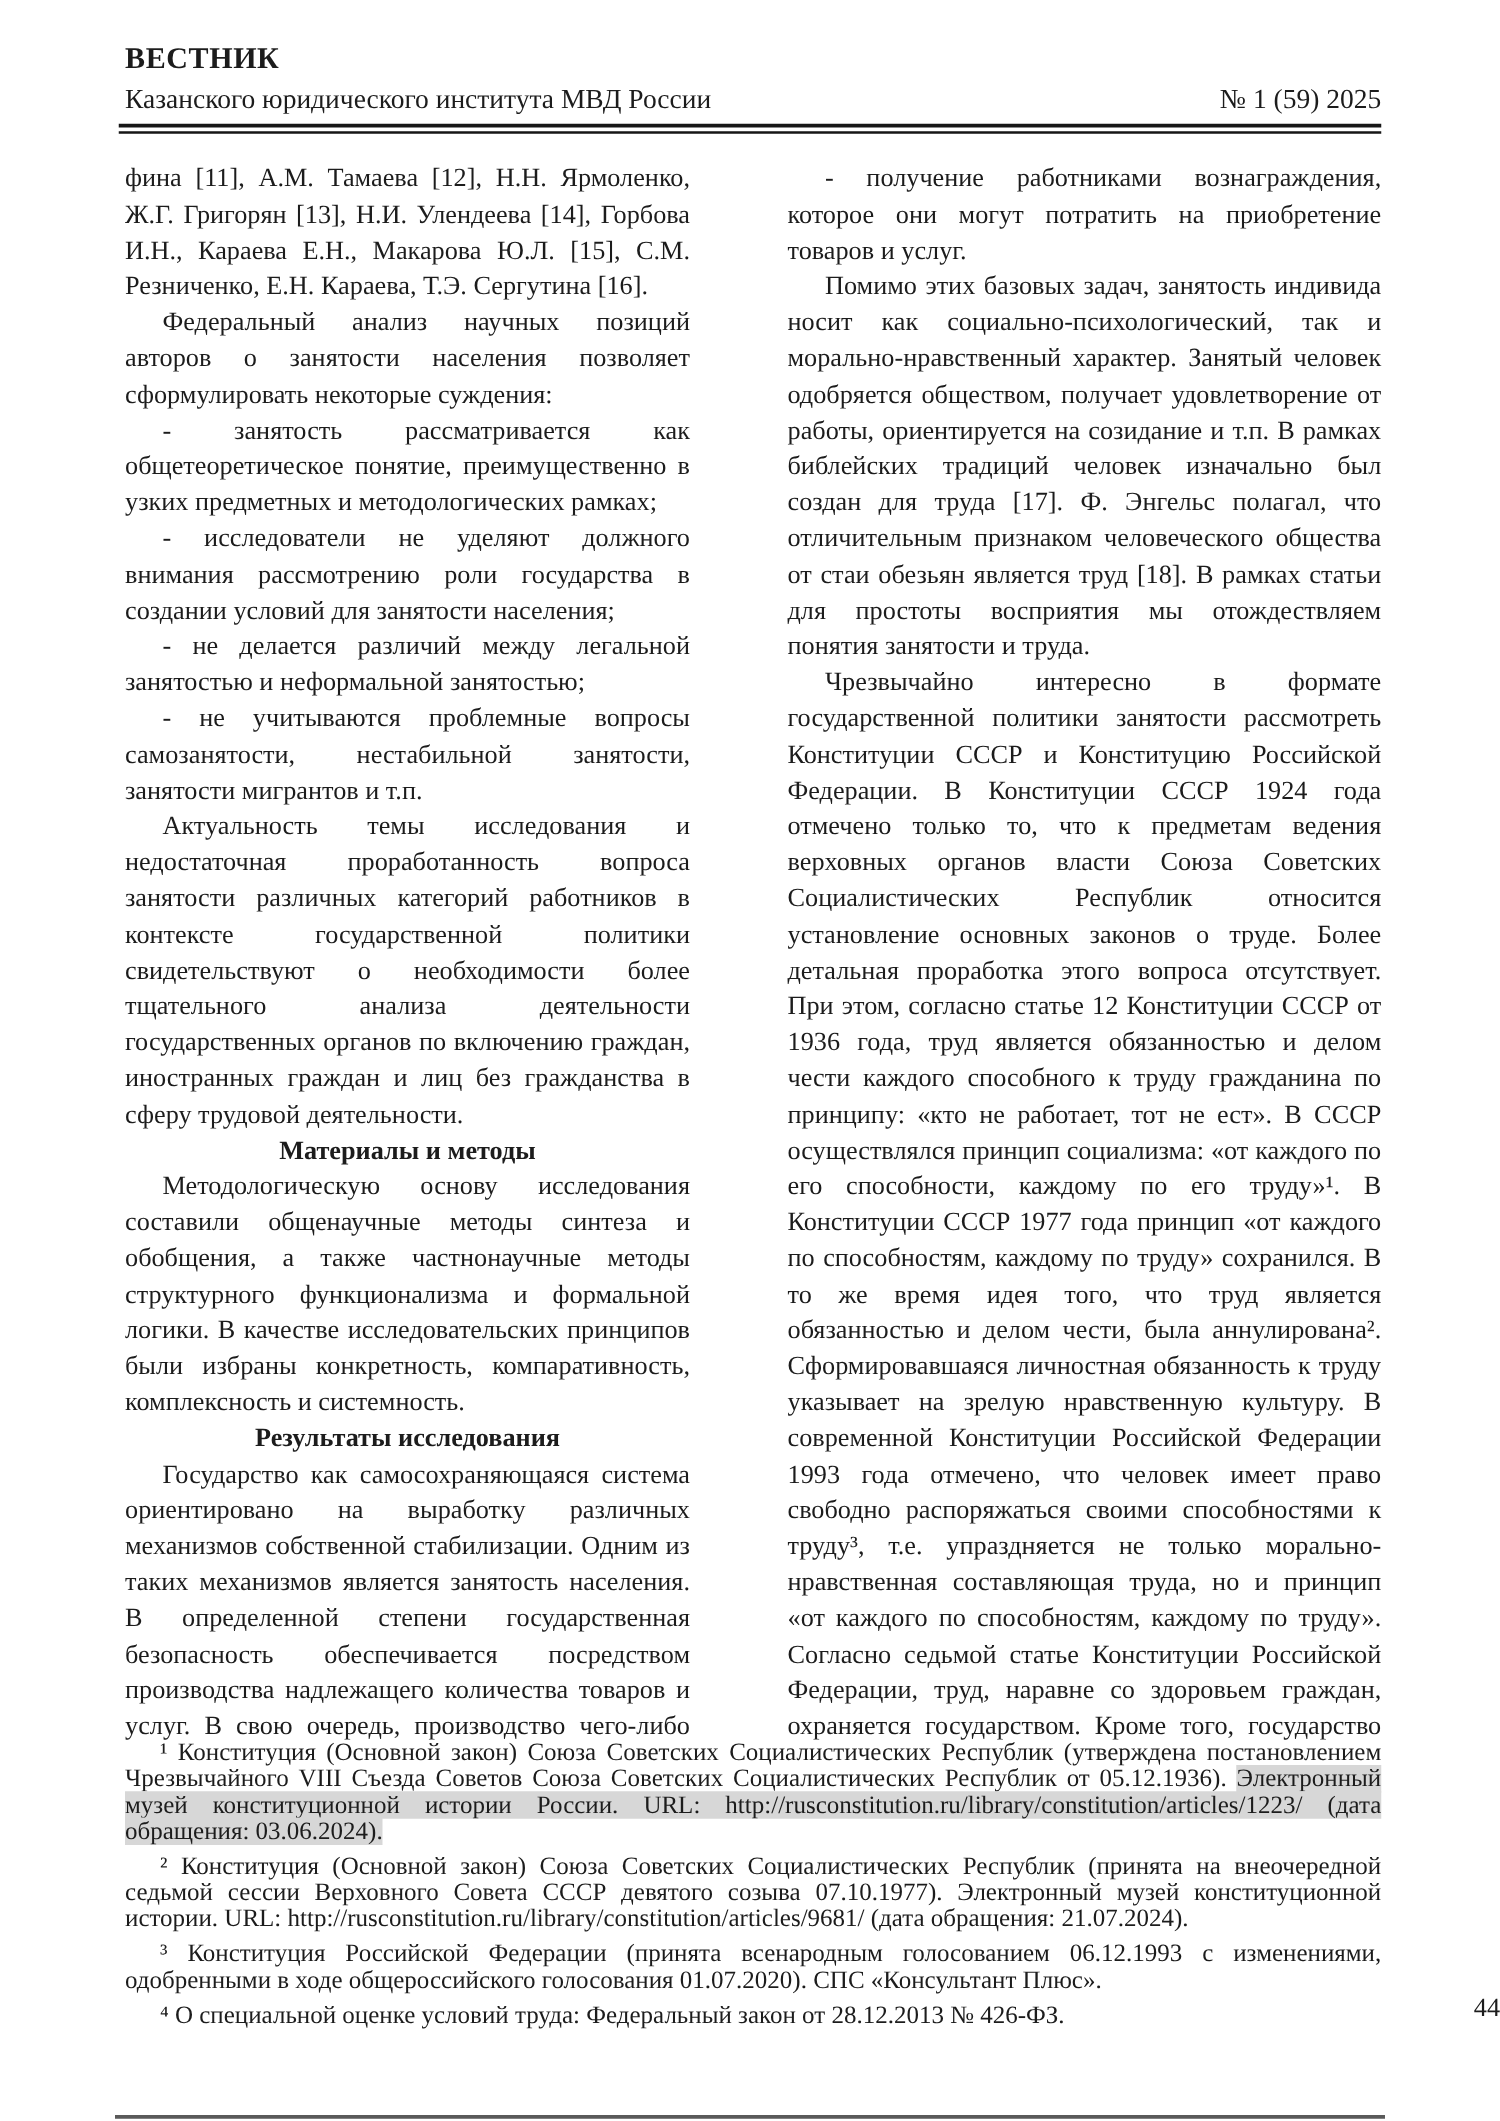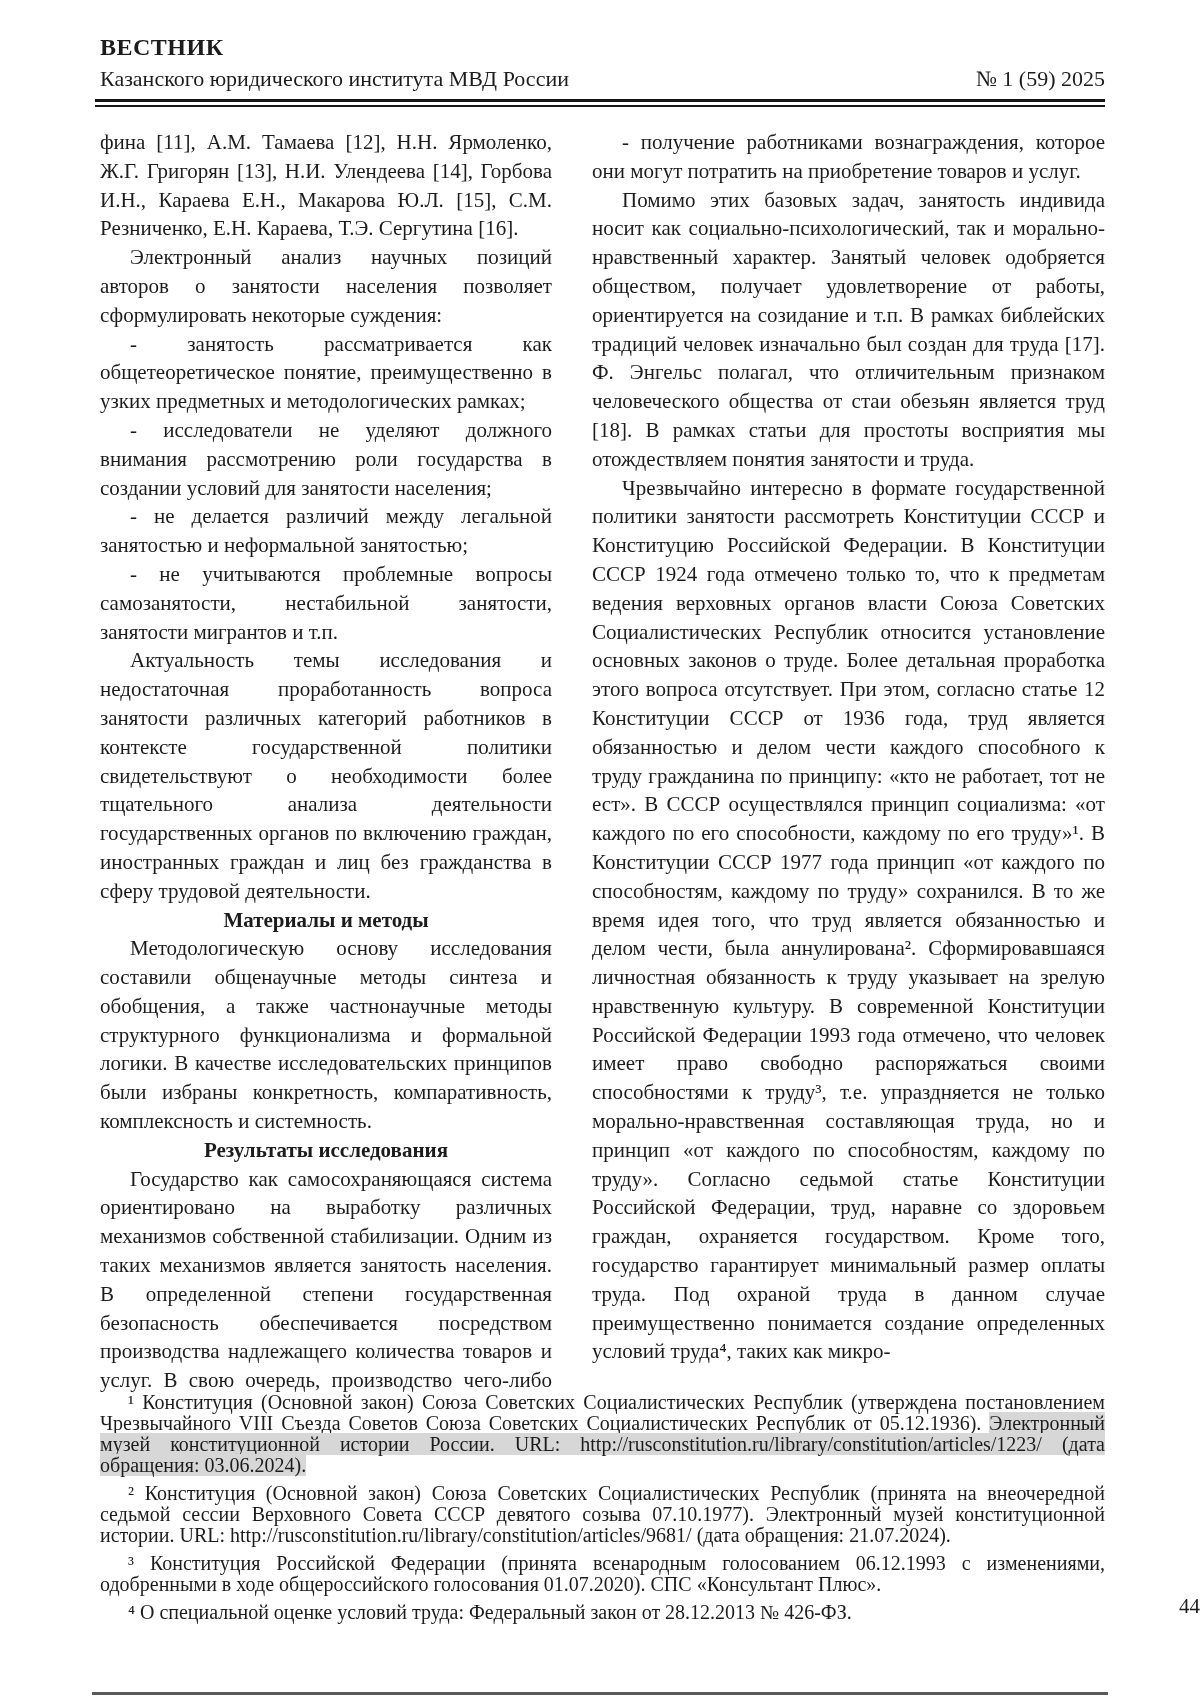--- a/index.html
+++ b/index.html
@@ -32,28 +32,28 @@
   }
   .double-rule {
     margin: 7px 95px 0 95px;
     height: 3px;
     border-top: 3px solid #161616;
     border-bottom: 2px solid #161616;
   }
   
   .columns {
     display: flex;
-    gap: 40px;
+    gap: 52px;
     padding: 21px 95px 0 100px;
     max-height: 1270px;
     overflow: hidden;
   }
   .col { text-align: justify; }
   .col-left { width: 452px; flex: 0 0 auto; }
-  .col-right { flex: 1 1 auto; }
+  .col-right { flex: 1 1 auto; margin-left: 26px; }
   p.para {
     margin: 0;
     font-size: 21px;
     line-height: 28.8px;
     text-indent: 30px;
     text-align: justify;
   }
   p.para.opening { text-indent: 0; }
   p.para.heading {
     text-indent: 0;
@@ -105,21 +105,21 @@
         <div class="m-subtitle">Казанского юридического института МВД России</div>
         <div class="m-issue">№ 1 (59) 2025</div>
       </div>
     </div>
     <div class="double-rule"></div>
   </header>
 
   <main class="columns">
     <section class="col col-left">
         <p class="para opening">фина [11], А.М. Тамаева [12], Н.Н. Ярмоленко, Ж.Г. Григорян [13], Н.И. Улендеева [14], Горбова И.Н., Караева Е.Н., Макарова Ю.Л. [15], С.М. Резниченко, Е.Н. Караева, Т.Э. Сергутина [16].</p>
-        <p class="para indent">Электронный анализ научных позиций авторов о занятости населения позволяет сформулировать некоторые суждения:</p>
+        <p class="para indent">Федеральный анализ научных позиций авторов о занятости населения позволяет сформулировать некоторые суждения:</p>
         <p class="para indent">- занятость рассматривается как общетеоретическое понятие, преимущественно в узких предметных и методологических рамках;</p>
         <p class="para indent">- исследователи не уделяют должного внимания рассмотрению роли государства в создании условий для занятости населения;</p>
         <p class="para indent">- не делается различий между легальной занятостью и неформальной занятостью;</p>
         <p class="para indent">- не учитываются проблемные вопросы самозанятости, нестабильной занятости, занятости мигрантов и т.п.</p>
         <p class="para indent">Актуальность темы исследования и недостаточная проработанность вопроса занятости различных категорий работников в контексте государственной политики свидетельствуют о необходимости более тщательного анализа деятельности государственных органов по включению граждан, иностранных граждан и лиц без гражданства в сферу трудовой деятельности.</p>
         <p class="para heading">Материалы и методы</p>
         <p class="para indent">Методологическую основу исследования составили общенаучные методы синтеза и обобщения, а также частнонаучные методы структурного функционализма и формальной логики. В качестве исследовательских принципов были избраны конкретность, компаративность, комплексность и системность.</p>
         <p class="para heading">Результаты исследования</p>
         <p class="para indent">Государство как самосохраняющаяся система ориентировано на выработку различных механизмов собственной стабилизации. Одним из таких механизмов является занятость населения. В определенной степени государственная безопасность обеспечивается посредством производства надлежащего количества товаров и услуг. В свою очередь, производство чего-либо предусматривает занятость населения. Занятость граждан решает как минимум две задачи:</p>
       </section>

